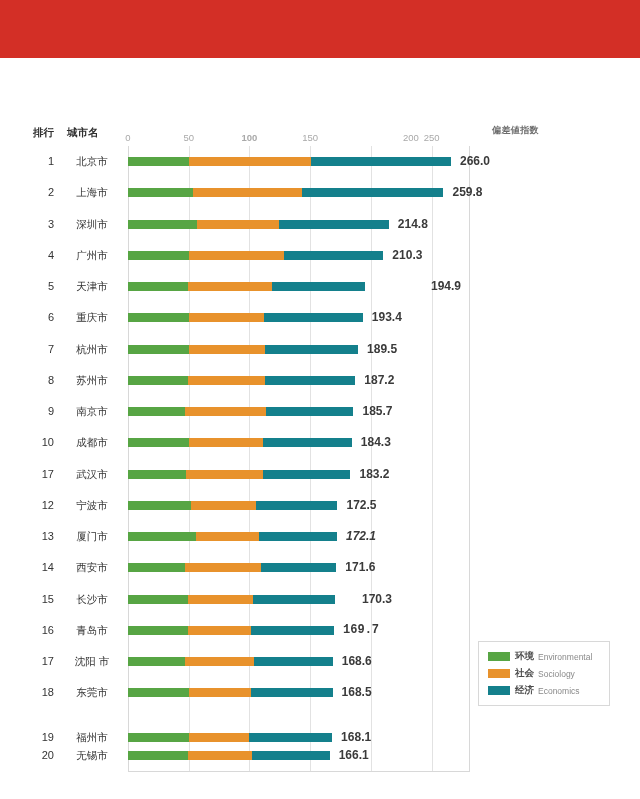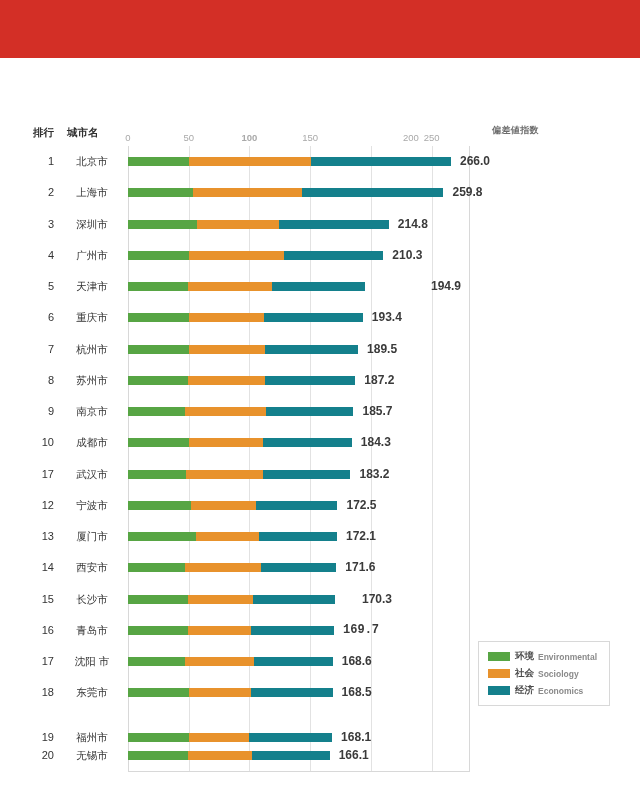--- a/index.html
+++ b/index.html
@@ -176,21 +176,20 @@
     font-size: 9.5px;
     font-weight: bold;
     color: #4a4a4a;
     margin-right: 4px;
     white-space: nowrap;
   }
   .legend-en {
     font-size: 8.5px;
     color: #8a8a8a;
     white-space: nowrap;
-    font-weight: bold;
   }
 </style>
 </head>
 <body>
 
 <div id="title-banner">
 </div>
 
 <div id="chart-area">
 
@@ -339,21 +338,21 @@
         <span class="row-value" style="left: 346.464px;">172.5</span>
       </div>
       <div class="row" style="top: 375px;">
         <span class="row-rank">13</span>
         <span class="row-city">厦门市</span>
         <div class="bar">
           <div class="seg env" style="width: 68px; background: rgb(87, 165, 68);"></div>
           <div class="seg soc" style="width: 63.2643px; background: rgb(232, 146, 44);"></div>
           <div class="seg eco" style="width: 77.7143px; background: rgb(20, 128, 140);"></div>
         </div>
-        <span class="row-value" style="left: 345.979px;">172.1</span>
+        <span class="row-value" style="left: 345.979px; font-style: italic;">172.1</span>
       </div>
       <div class="row" style="top: 406.25px;">
         <span class="row-rank">14</span>
         <span class="row-city">西安市</span>
         <div class="bar">
           <div class="seg env" style="width: 57.0714px; background: rgb(87, 165, 68);"></div>
           <div class="seg soc" style="width: 76.0143px; background: rgb(232, 146, 44);"></div>
           <div class="seg eco" style="width: 75.2857px; background: rgb(20, 128, 140);"></div>
         </div>
         <span class="row-value" style="left: 345.371px;">171.6</span>

